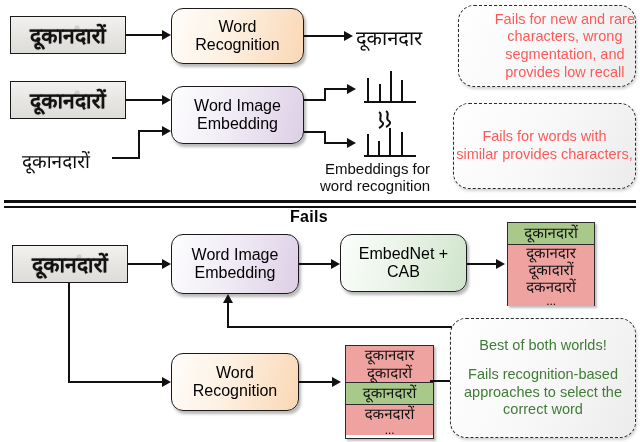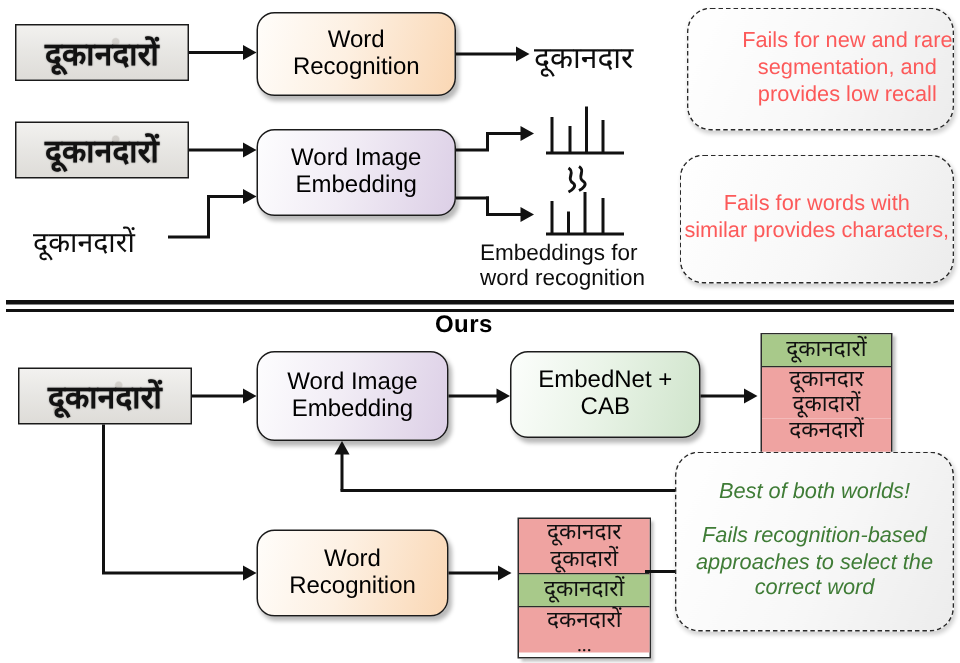--- a/index.html
+++ b/index.html
@@ -147,43 +147,44 @@
   </svg>
 
   <svg class="spike" style="left:362px;top:122px;" width="56" height="38" viewBox="0 0 56 38">
     <line x1="2" y1="34" x2="54" y2="34" stroke="#111" stroke-width="2"></line>
     <line x1="6" y1="34" x2="6" y2="12" stroke="#111" stroke-width="2"></line>
     <line x1="17" y1="34" x2="17" y2="19" stroke="#111" stroke-width="2"></line>
     <line x1="28" y1="34" x2="28" y2="6" stroke="#111" stroke-width="2"></line>
     <line x1="40" y1="34" x2="40" y2="10" stroke="#111" stroke-width="2"></line>
   </svg>
 
-  <div class="abs lat" style="left:320px;top:160px;font-size:15px;line-height:1.15;text-align:left;">
+  <div class="abs lat" style="left:320px;top:160px;font-size:15px;line-height:1.15;text-align:right;">
     <div>Embeddings for</div>
     <div>word recognition</div>
   </div>
 
   <div class="abs callout red" style="left:458px;top:5px;width:178px;height:82px;justify-content:flex-end;">
     <div style="font-size:14.5px;">
       <div>Fails for new and rare</div>
+      <div>characters, wrong</div>
       <div>segmentation, and</div>
       <div>provides low recall</div>
     </div>
   </div>
 
   <div class="abs callout red" style="left:453px;top:103px;width:183px;height:86px;">
     <div style="font-size:14.5px;">
       <div>Fails for words with</div>
       <div>similar provides characters,</div>
     </div>
   </div>
 
   <div class="divider" style="left:4px;top:200px;width:632px;"></div>
   <div class="divider" style="left:4px;top:206px;width:632px;height:1.5px;"></div>
-  <div class="abs ourslabel" style="left:290px;top:208px;font-size:16px;">Ours</div>
+  <div class="abs ourslabel" style="left:290px;top:208px;font-size:16px;">Fails</div>
 
   <div class="abs wordimg" style="left:12px;top:245px;width:116px;height:38px;">
     <span style="font-size:21px;">दूकानदारों</span>
   </div>
 
   <div class="ln hline" style="left:128px;top:262.8px;width:36px;"></div>
   <div class="arrowR" style="left:162px;top:258.5px;"></div>
 
   <div class="ln vline" style="left:67.6px;top:283px;height:99px;"></div>
   <div class="ln hline" style="left:67.6px;top:381px;width:97px;"></div>
@@ -254,21 +255,21 @@
       <span style="font-size:13px;line-height:.4;">...</span>
     </div>
   </div>
 
   <div class="ln hline" style="left:430px;top:380px;width:38px;"></div>
   <div class="ln vline" style="left:465.6px;top:327px;height:54px;"></div>
   <div class="ln hline" style="left:227px;top:326px;width:240px;"></div>
   <div class="ln vline" style="left:227px;top:302px;height:25px;"></div>
   <div class="arrowU" style="left:222.6px;top:294px;"></div>
 
-  <div class="abs callout green" style="left:450px;top:301px;width:186px;height:120px;font-style:italic;">
+  <div class="abs callout green" style="left:450px;top:318px;width:186px;height:120px;">
     <div style="font-size:14.5px;">
       <div>Best of both worlds!</div>
       <div style="height:11px;"></div>
       <div>Fails recognition-based</div>
       <div>approaches to select the</div>
       <div>correct word</div>
     </div>
   </div>
 
 </div>

